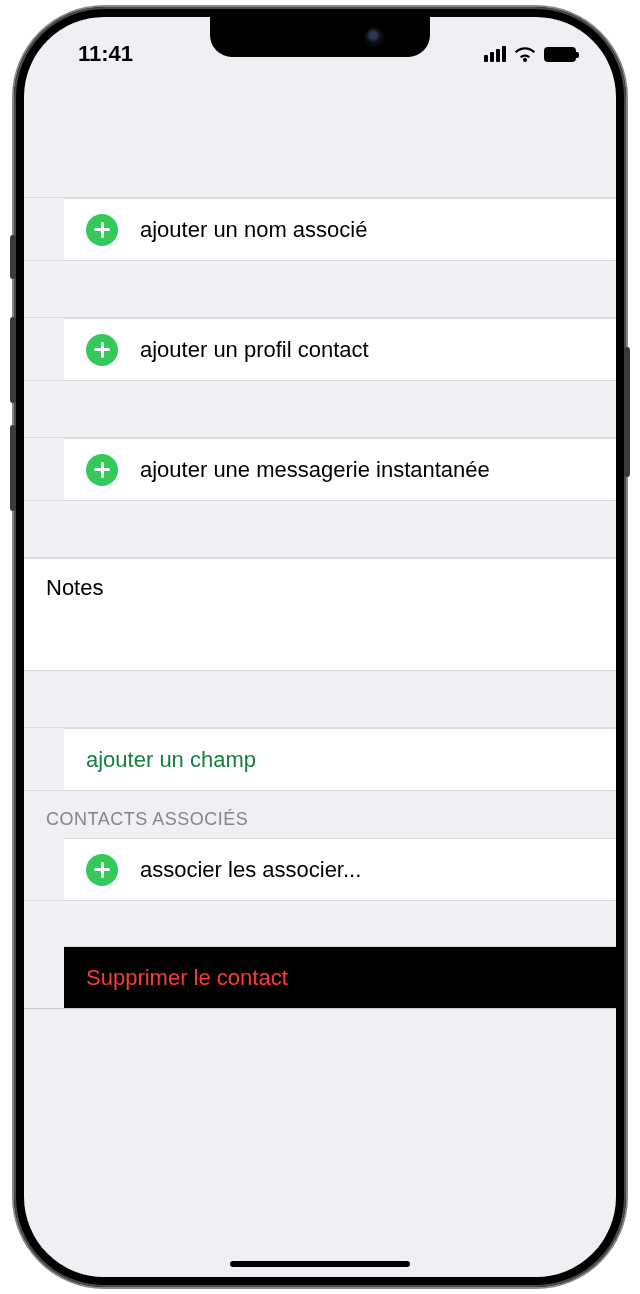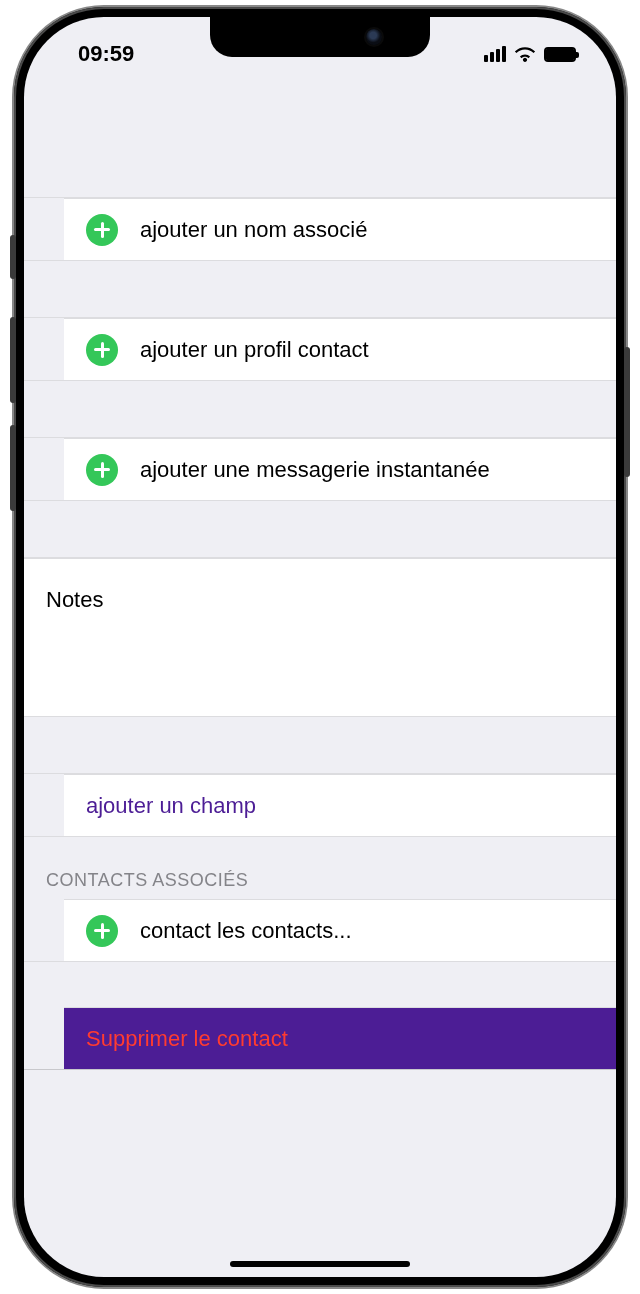--- a/index.html
+++ b/index.html
@@ -94,23 +94,23 @@
 
     .row {
       background:#fff; min-height:60px;
       display:flex; align-items:center;
       padding: 0 22px;
       font-size:22px; color:#000;
       border-top:1px solid #dcdcdf;
     }
     .row:last-child { border-bottom:1px solid #dcdcdf; }
     .row.tall { min-height:62px;margin-left:40px; }
-    .row.link { color:#4c1d95; }
-    .row.destructive { color:#ff3b30; background:#4c1d95; }
-    .row.notes { flex-direction:column; align-items:flex-start; padding-top:28px; height:158px; }
+    .row.link { color:#15803d; }
+    .row.destructive { color:#ff3b30; background:#000000; }
+    .row.notes { flex-direction:column; align-items:flex-start; padding-top:16px; height:112px; }
     .row-text { flex:1; }
 
     .add-icon {
       width:32px; height:32px; border-radius:50%;
       background:#34c759; margin-right:22px;
       display:flex; align-items:center; justify-content:center;
       flex-shrink:0;
     }
     .add-icon::before, .add-icon::after {
       content:""; position:absolute; background:#fff; border-radius:2px;
@@ -133,21 +133,21 @@
   <div class="side-btn sb2"></div>
   <div class="side-btn sb3"></div>
   <div class="side-btn sb4"></div>
 
   <div class="screen">
     <div class="notch">
       <div class="cam"></div>
     </div>
 
     <div class="status-bar">
-      <span>09:59</span>
+      <span>11:41</span>
       <div class="status-right">
         <div class="cell-bars">
           <span></span>
             <span></span>
             <span></span>
             <span></span>
         </div>
         <svg class="wifi-icon" viewBox="0 0 24 18">
           <path d="M12 18c1.3 0 2.4-1.1 2.4-2.4 0-1.3-1.1-2.4-2.4-2.4s-2.4 1.1-2.4 2.4c0 1.3 1.1 2.4 2.4 2.4zm-5.7-6.1l1.8 1.8c1-1 2.4-1.6 3.9-1.6s2.9.6 3.9 1.6l1.8-1.8c-1.5-1.5-3.5-2.4-5.7-2.4s-4.2.9-5.7 2.4zM.6 6.2l1.8 1.8C5 5.4 8.3 4 12 4s7 1.4 9.6 4l1.8-1.8C20.3 3.1 16.3 1.4 12 1.4S3.7 3.1.6 6.2z" fill="#000"></path>
         </svg>
@@ -186,27 +186,27 @@
       <div class="row notes">
         <span>Notes</span>
       </div>
 
       <div class="spacer"></div>
 
       <div class="row tall link">
         <span class="row-text">ajouter un champ</span>
       </div>
 
-      <div style="height:63px; border-top:1px solid #dcdcdf; display:flex; align-items:flex-end;">
+      <div style="height:48px; border-top:1px solid #dcdcdf; display:flex; align-items:flex-end;">
         <div class="header-label">CONTACTS ASSOCIÉS</div>
       </div>
 
       <div class="row tall">
         <div class="add-icon"></div>
-        <span class="row-text">contact les contacts...</span>
+        <span class="row-text">associer les associer...</span>
       </div>
 
       <div class="spacer-sm"></div>
 
       <div class="row tall destructive">
         <span class="row-text">Supprimer le contact</span>
       </div>
 
       <div style="height:80px; border-top:1px solid #c8c8cc;"></div>
     </div>

